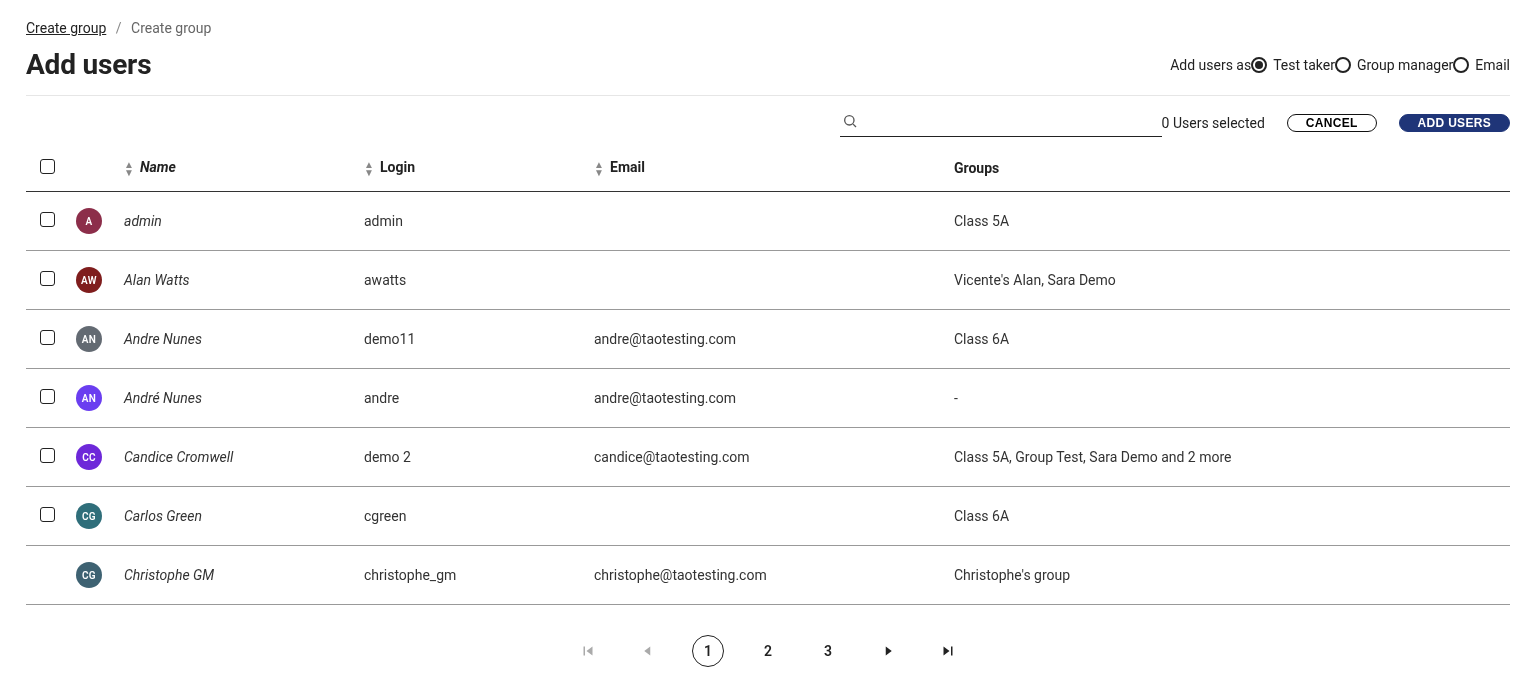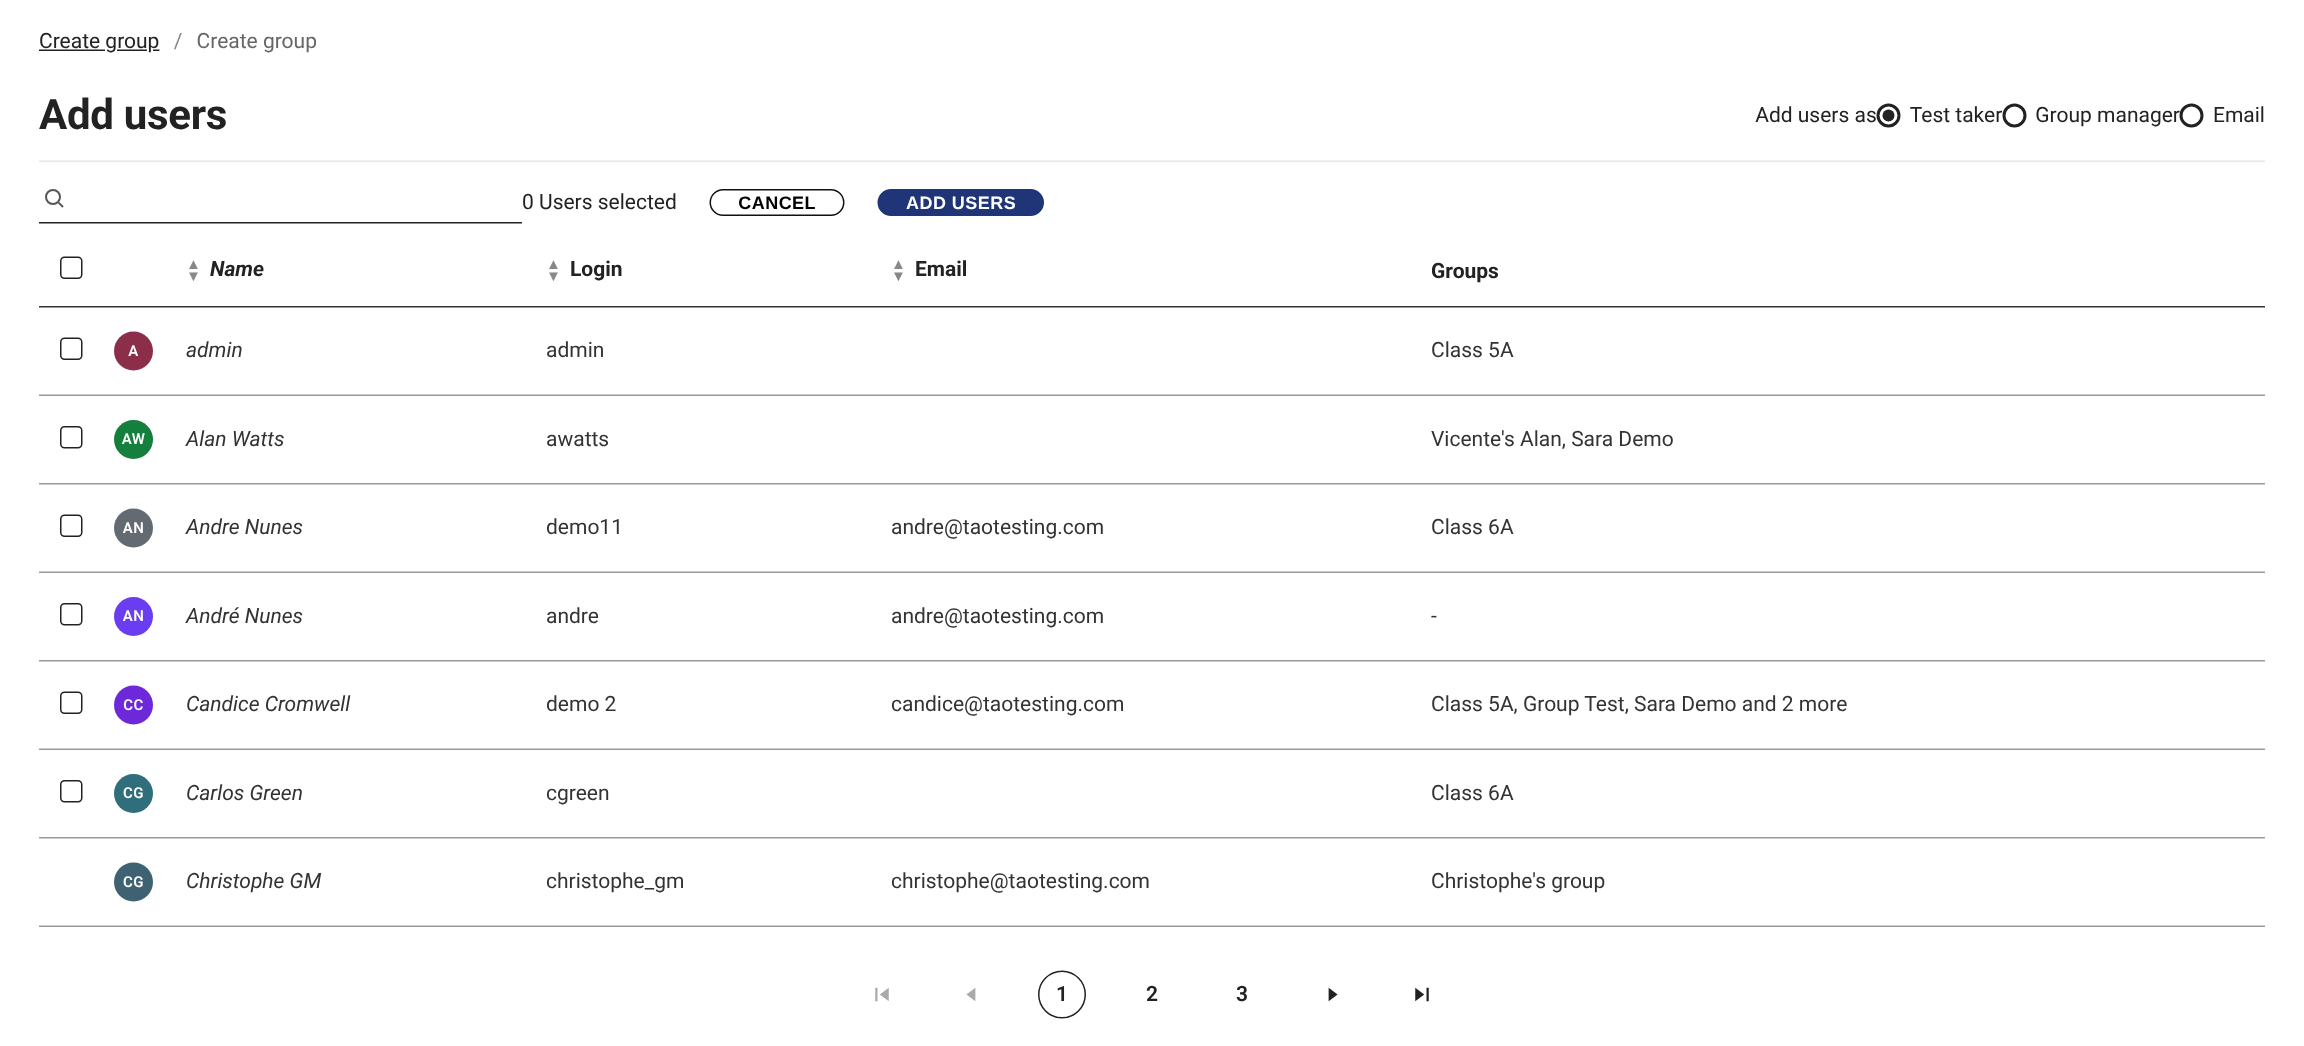--- a/index.html
+++ b/index.html
@@ -13,21 +13,21 @@
   .page {
     width: 1536px;
     height: 697px;
     position: relative;
     padding: 20px 26px 0 26px;
   }
   
   .breadcrumb {
     font-size: 14px;
     color: #444;
-    margin-bottom: 24px;
+    margin-bottom: 12px;
   }
   .breadcrumb a {
     color: #222;
     text-decoration: underline;
   }
   .breadcrumb .sep { margin: 0 6px; color: #888; }
   .breadcrumb .current { color: #666; }
   
   .title-row {
     display: flex;
@@ -67,21 +67,21 @@
     background: #222;
     border-radius: 50%;
   }
   
   .hr1 { height:1px; background:#e6e6e6; margin-top:14px; }
 
   
   .action-bar {
     display: flex;
     align-items: center;
-    justify-content: flex-start;
+    justify-content: flex-end;
     padding: 12px 0 8px 0;
   }
   .search-wrap {
     display: flex;
     align-items: center;
     width: 322px;
     border-bottom: 1px solid #222;
     padding: 4px 2px;
   }
   .search-wrap svg { width:16px; height:16px; color:#555; }
@@ -176,21 +176,21 @@
     display: flex;
     align-items: center;
     justify-content: center;
     color: #fff;
     font-size: 10px;
     font-weight: 600;
     letter-spacing: 0.3px;
   }
   
   .c-maroon     { background:#8c2e4a; }
-  .c-violet     { background:#15803d; }
+  .c-violet     { background:#7f1d1d; }
   .c-slate      { background:#636a72; }
   .c-purple     { background:#6a3ef0; }
   .c-magenta    { background:#6d28d9; }
   .c-teal       { background:#2f6e7a; }
   .c-crimson    { background:#8a2a3a; }
   .c-bluegray   { background:#3e6272; }
 
   
   .pagination {
     display: flex;

